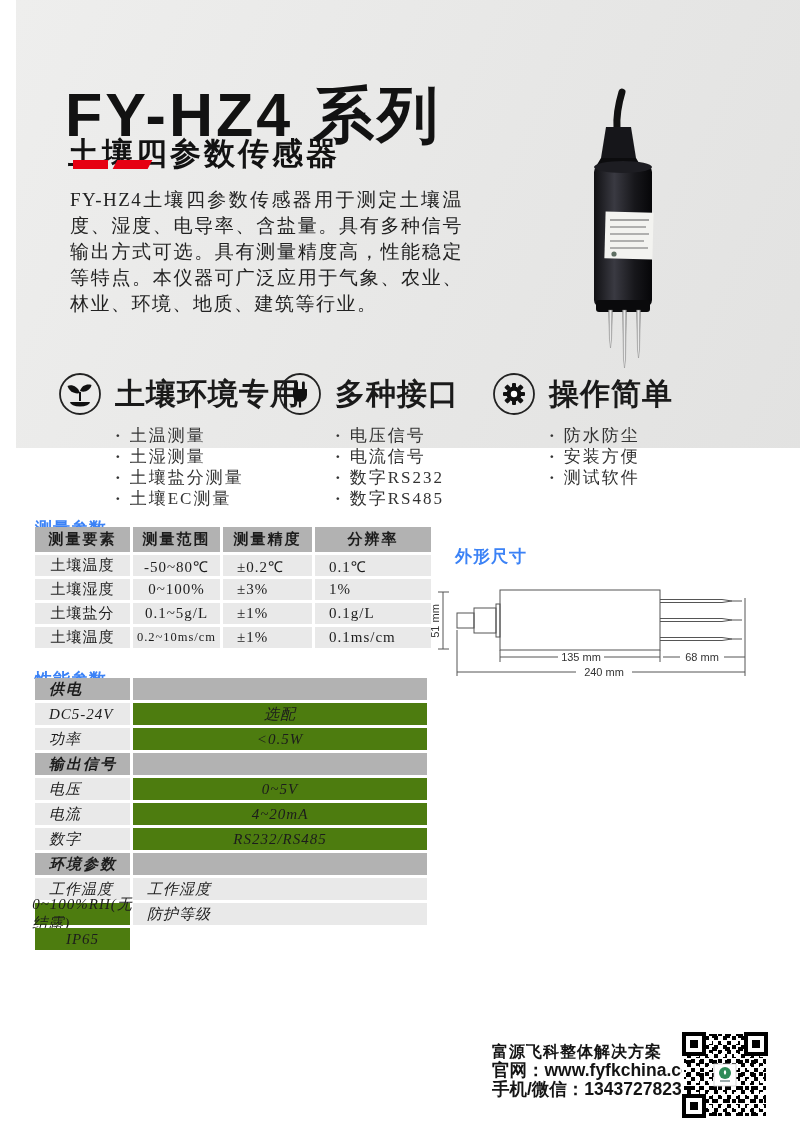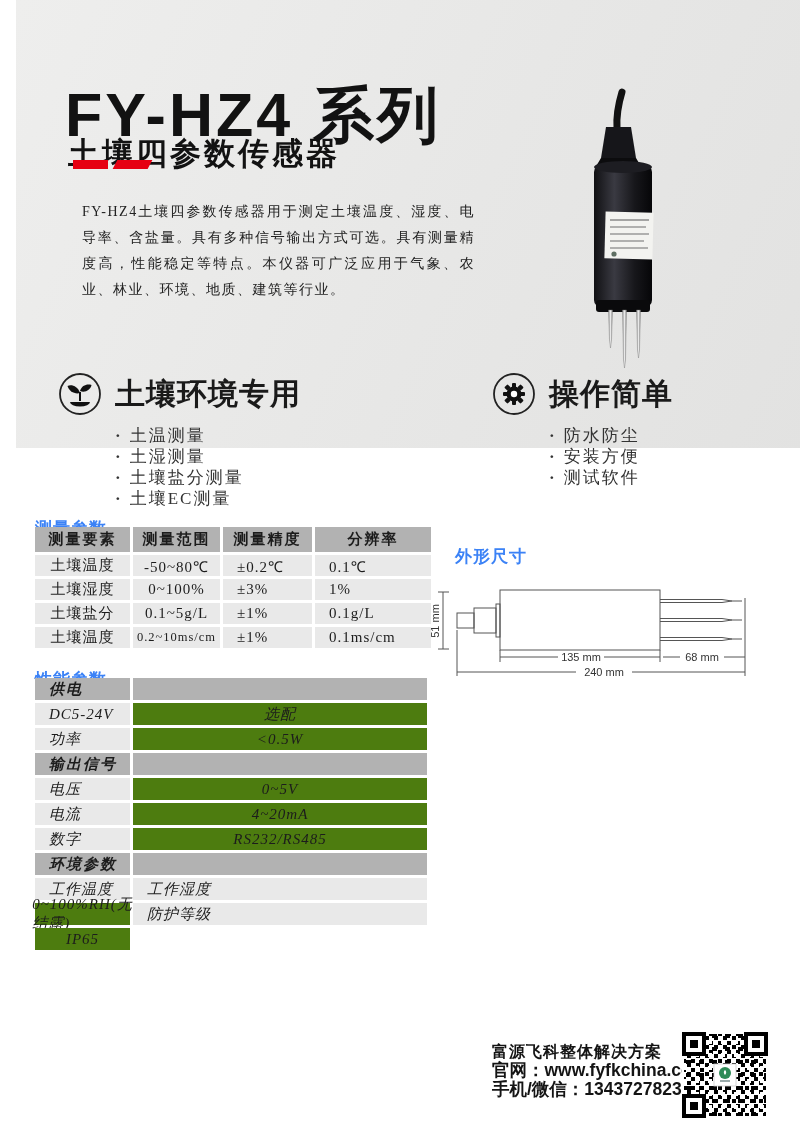--- a/index.html
+++ b/index.html
@@ -9,22 +9,22 @@
   
   .hero{position:absolute;left:16px;top:0;width:800px;height:448px;
         background:linear-gradient(115deg,#eeeeed 0%,#e7e7e6 55%,#e2e2e1 100%);}
   .title{position:absolute;left:49px;top:44px;font-weight:bold;font-size:61px;line-height:1;
          letter-spacing:3px;color:#121212;}
   .subtitle{position:absolute;left:52px;top:112px;font-weight:bold;font-size:31px;line-height:1;
             letter-spacing:3px;color:#121212;}
   .dashes{position:absolute;left:57px;top:160px;display:flex;gap:7px;}
   .dash{width:35px;height:9px;background:#e60012;}
   .dash.skew{transform:skewX(-28deg);}
-  .desc{position:absolute;left:50px;top:183px;width:393px;margin:16px;
-        font-family:"Liberation Serif",serif;font-size:14px;line-height:26px;
+  .desc{position:absolute;left:50px;top:183px;width:393px;margin:4px;
+        font-family:"Liberation Serif",serif;font-size:19px;line-height:26px;
         letter-spacing:1.5px;text-align:justify;color:#222;}
   .sensor{position:absolute;left:520px;top:80px;}
 
   
   .feature{position:absolute;top:372px;}
   .feature.c1{left:58px;} .feature.c2{left:278px;} .feature.c3{left:492px;}
   .f-head{display:flex;align-items:center;gap:13px;}
   .f-icon{width:44px;height:44px;flex:0 0 44px;}
   .f-title{font-weight:bold;font-size:30px;letter-spacing:1px;color:#1a1a1a;}
   .f-list{margin:9px 0 12px 57px;padding:0;list-style:none;
@@ -140,20 +140,38 @@
       <span class="f-title">土壤环境专用</span>
     </div>
     <ul class="f-list">
       <li>土温测量</li>
       <li>土湿测量</li>
       <li>土壤盐分测量</li>
       <li>土壤EC测量</li>
     </ul>
   </div>
 
+  <div class="feature c2">
+    <div class="f-head">
+      <svg class="f-icon" viewBox="0 0 44 44">
+        <circle cx="22" cy="22" r="20" fill="none" stroke="#222" stroke-width="1.8"></circle>
+        <rect x="17.2" y="9.5" width="2.8" height="8" rx="1.2" fill="#111"></rect>
+        <rect x="24" y="9.5" width="2.8" height="8" rx="1.2" fill="#111"></rect>
+        <path d="M15,17 h14 v6 a7,7 0 0 1 -14,0 z" fill="#111"></path>
+        <path d="M22,30 v5.5" stroke="#111" stroke-width="2.2" fill="none"></path>
+      </svg>
+      <span class="f-title">多种接口</span>
+    </div>
+    <ul class="f-list">
+      <li>电压信号</li>
+      <li>电流信号</li>
+      <li>数字RS232</li>
+      <li>数字RS485</li>
+    </ul>
+  </div>
 
   <div class="feature c3">
     <div class="f-head">
       <svg class="f-icon" viewBox="0 0 44 44">
         <circle cx="22" cy="22" r="20" fill="none" stroke="#222" stroke-width="1.8"></circle>
         <g fill="#111">
           <circle cx="22" cy="22" r="7.5"></circle>
           <rect x="20" y="11" width="4" height="5" rx="1"></rect>
           <rect x="20" y="28" width="4" height="5" rx="1"></rect>
           <rect x="11" y="20" width="5" height="4" rx="1"></rect>

